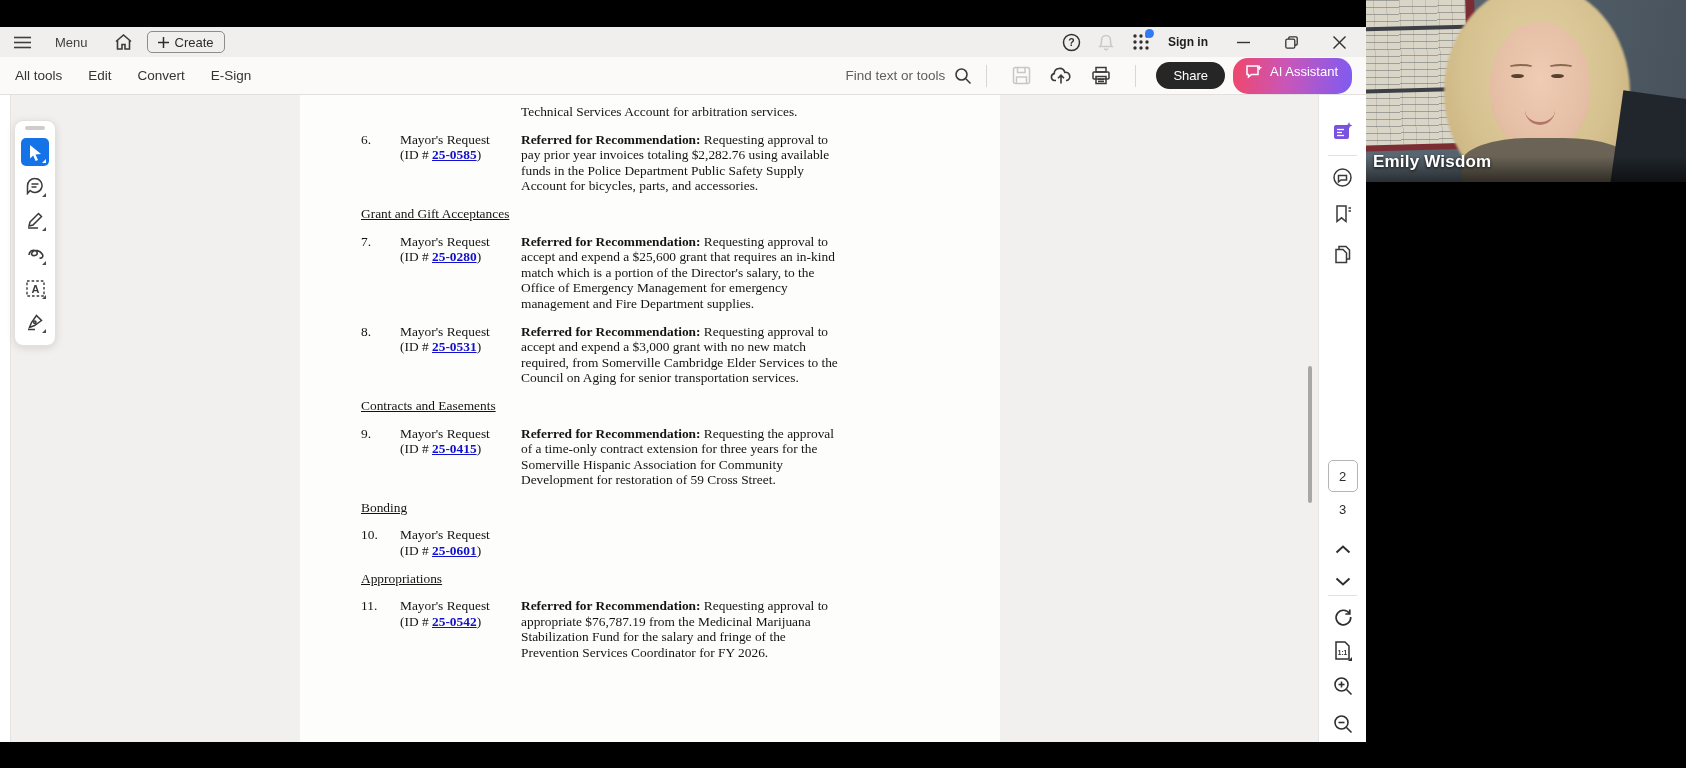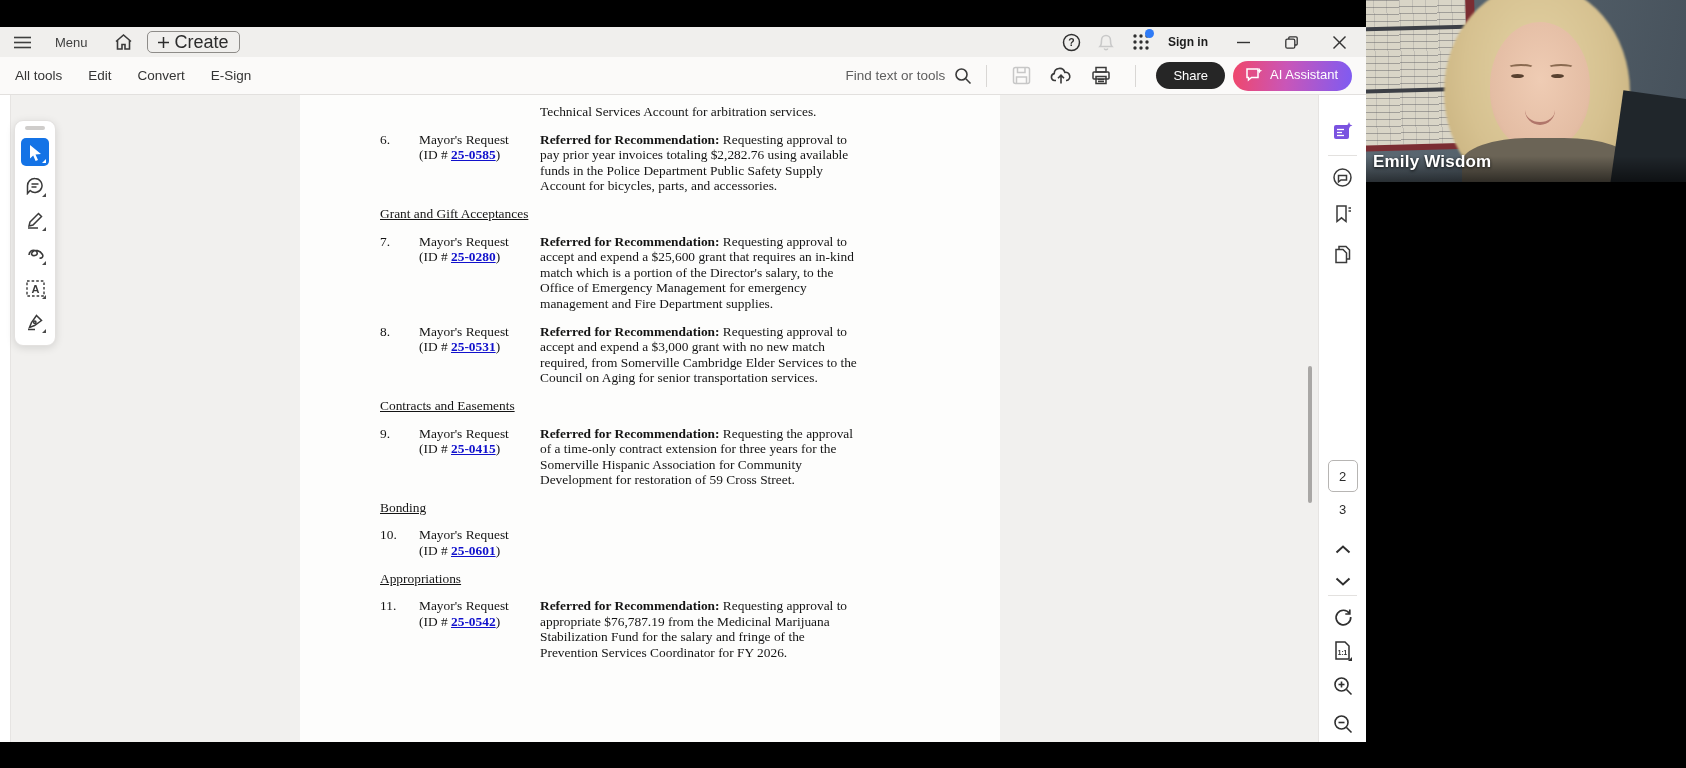--- a/index.html
+++ b/index.html
@@ -12,21 +12,21 @@
             display:flex;align-items:center;}
   .menu-btn{display:flex;align-items:center;gap:24px;margin-left:14px;color:#3f3f3f;
             font-size:13px;cursor:pointer;}
   .home-btn{margin-left:26px;display:flex;align-items:center;color:#3a3a3a;}
   .tab{margin-left:12px;height:30px;background:#fff;border-radius:7px 7px 0 0;
        display:flex;align-items:center;padding:0 10px 0 12px;gap:8px;min-width:180px;}
   .tab-title{font-size:13px;color:#2c2c2c;white-space:nowrap;}
   .tab-close{color:#5a5a5a;font-size:15px;margin-left:6px;cursor:pointer;line-height:1;}
   .create-btn{margin-left:14px;display:flex;align-items:center;gap:6px;height:22px;
               padding:0 10px;border:1px solid #8e8c89;border-radius:5px;background:transparent;
-              font-size:18px;color:#2c2c2c;cursor:pointer;font-family:inherit;}
+              font-size:13px;color:#2c2c2c;cursor:pointer;font-family:inherit;}
   .tb-right{margin-left:auto;display:flex;align-items:center;margin-right:14px;}
   .tb-ic{width:22px;height:22px;display:flex;align-items:center;justify-content:center;
          margin-left:13px;color:#2f2f2f;cursor:pointer;position:relative;}
   .tb-ic.disabled{color:#c9c9c9;}
   .signin{font-size:12px;font-weight:700;color:#1c1c1c;margin-left:16px;cursor:pointer;}
   .winbtn{width:26px;height:22px;display:flex;align-items:center;justify-content:center;
           margin-left:22px;color:#333;cursor:pointer;}
   .blue-dot{position:absolute;right:-2px;top:-2px;width:9px;height:9px;border-radius:50%;
             background:#2f7bf6;}
 
@@ -37,21 +37,21 @@
   .tb-tab:first-child{margin-left:15px;}
   .tools-right{margin-left:auto;display:flex;align-items:center;margin-right:14px;}
   .find{display:flex;align-items:center;gap:9px;color:#5e5e5e;font-size:13.5px;cursor:pointer;}
   .vsep{width:1px;height:22px;background:#d9d7d5;margin:0 14px;}
   .tool-ic{width:24px;height:24px;display:flex;align-items:center;justify-content:center;
            color:#3a3a3a;cursor:pointer;margin:0 8px;}
   .tool-ic.disabled{color:#c7c7c7;}
   .share-btn{background:#262626;color:#fff;font-size:13px;border:none;border-radius:15px;
              padding:6px 17px;margin:0 8px 0 6px;cursor:pointer;font-family:inherit;}
   .ai-btn{background:linear-gradient(95deg,#f0476b 0%,#c956b8 45%,#7e5bf2 100%);color:#fff;
-          font-size:13px;border:none;border-radius:15px;padding:6px 14px 8px 12px;
+          font-size:13px;border:none;border-radius:15px;padding:6px 14px 14px 12px;
           display:flex;align-items:center;gap:7px;cursor:pointer;font-family:inherit;}
 
   
   .main{position:absolute;left:0;top:68px;width:100%;height:647px;background:#f1f0ee;overflow:hidden;}
   .left-rail{position:absolute;left:0;top:0;bottom:0;width:10px;background:#fff;
              border-right:1px solid #e6e4e2;}
 
   .qtools{position:absolute;left:14px;top:25px;width:40px;background:#fff;border:1px solid #e3e1df;
           border-radius:9px;box-shadow:0 2px 8px rgba(0,0,0,.12);padding:5px 0 6px;
           display:flex;flex-direction:column;align-items:center;}
@@ -59,21 +59,21 @@
   .qt{width:28px;height:28px;border-radius:5px;display:flex;align-items:center;justify-content:center;
       color:#3a3a3a;margin:3px 0;cursor:pointer;position:relative;background:transparent;border:none;}
   .qt.selected{background:#1473e6;color:#fff;}
   .qt::after{content:"";position:absolute;right:3px;bottom:3px;border-style:solid;
              border-width:0 0 4px 4px;border-color:transparent transparent #4a4a4a transparent;}
   .qt.selected::after{border-color:transparent transparent #fff transparent;}
 
   
   .page{position:absolute;left:300px;top:0;width:700px;height:647px;background:#fdfdfc;
         font-family:"Liberation Serif",serif;font-size:13.4px;color:#141414;
-        line-height:15.6px;padding-top:9px;box-sizing:border-box;overflow:hidden;padding-left:19px;}
+        line-height:15.6px;padding-top:9px;box-sizing:border-box;overflow:hidden;}
   .cont-line{margin-left:221px;width:322px;}
   .doc-h{margin:12px 0 0 61px;text-decoration:underline;}
   .doc-item{margin-top:12px;padding-left:61px;display:grid;grid-template-columns:39px 121px 324px;}
   .doc-link{color:#1111cc;font-weight:700;text-decoration:underline;cursor:pointer;}
   .doc-desc b{font-weight:700;}
 
   .vscroll{position:absolute;left:1308px;top:271px;width:4px;height:137px;background:#a9a7a5;
            border-radius:2px;cursor:pointer;}
 
   

